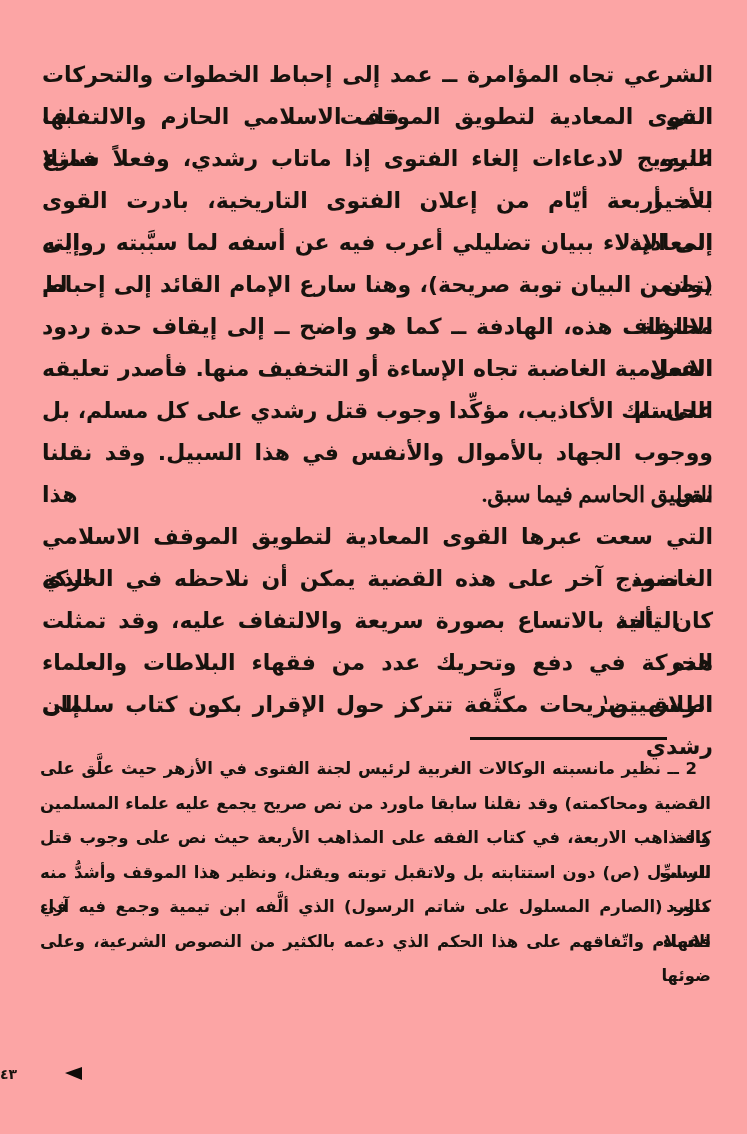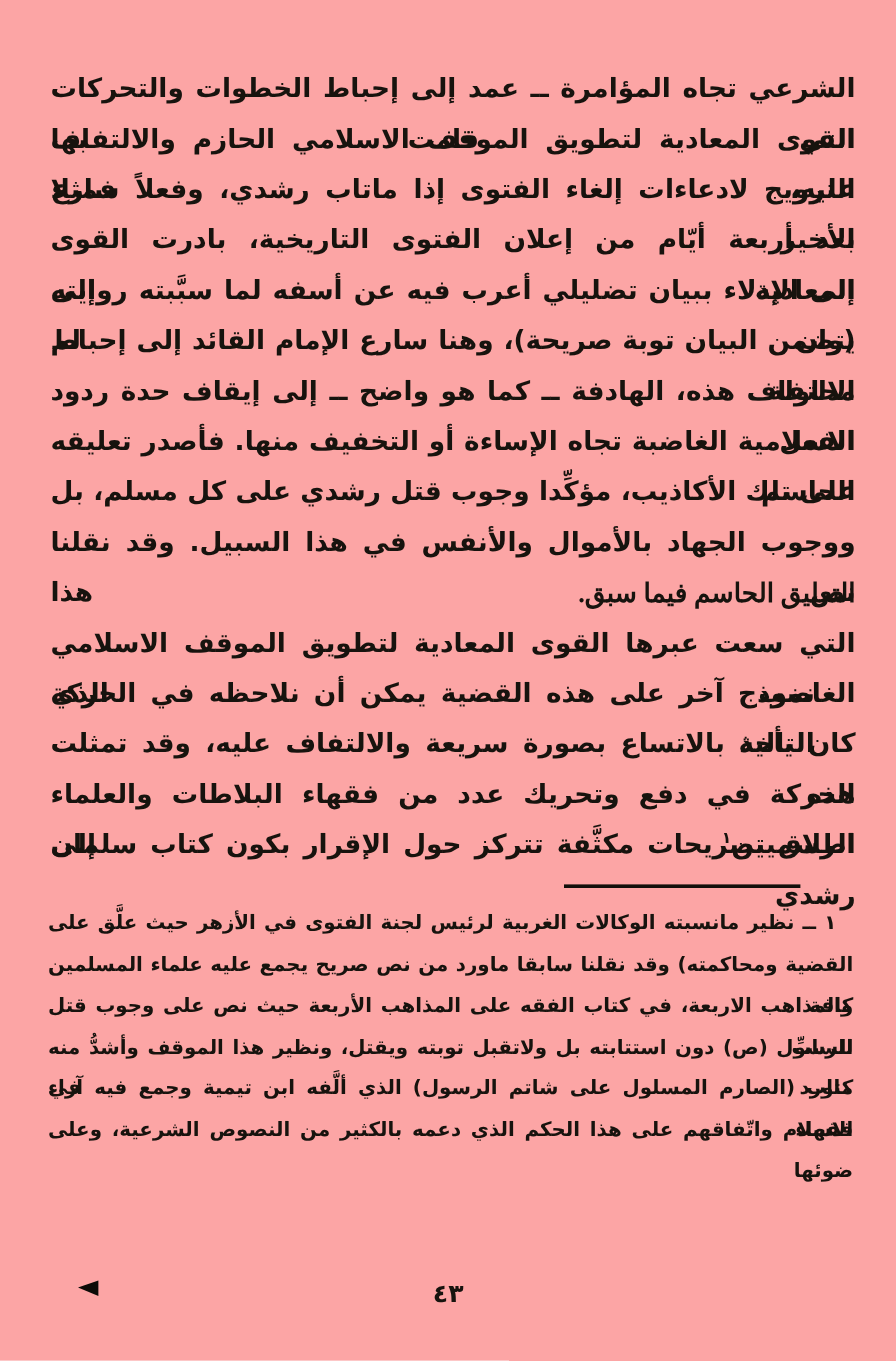--- a/index.html
+++ b/index.html
@@ -59,22 +59,22 @@
     font-weight: 700;
     text-align: justify;
     text-align-last: justify;
   }
   .fn-line.fn-first { padding-right: 14px; }
   .page-number {
     position: absolute;
     top: 1066px;
     left: 0;
     width: 100%;
-    text-align: center;
-    font-size: 21px;
+    text-align: left;
+    font-size: 14px;
     font-weight: 700;
     direction: rtl;
   }
   .corner-arrow {
     position: absolute;
     left: 65px;
     top: 1067px;
     width: 0;
     height: 0;
     border-top: 6px solid transparent;
@@ -102,21 +102,21 @@
     <div class="line">التي سعت عبرها القوى المعادية لتطويق الموقف الاسلامي الغاضب الذي</div>
     <div class="line indent">نموذج آخر على هذه القضية يمكن أن نلاحظه في الحركة التالية</div>
     <div class="line">كان يأخذ بالاتساع بصورة سريعة والالتفاف عليه، وقد تمثلت هذه</div>
     <div class="line"><span>الحركة في دفع وتحريك عدد من فقهاء البلاطات والعلماء الرسميين</span><sup class="fn-ref">١</sup> <span>إلى</span></div>
     <div class="line">اطلاق تصريحات مكثَّفة تتركز حول الإقرار بكون كتاب سلمان رشدي</div>
   </div>
 
   <div class="footnote-rule"></div>
 
   <div class="footnotes">
-    <div class="fn-line fn-first">١ ــ نظير مانسبته الوكالات الغربية لرئيس لجنة الفتوى في الأزهر حيث علَّق على</div>
+    <div class="fn-line fn-first">2 ــ نظير مانسبته الوكالات الغربية لرئيس لجنة الفتوى في الأزهر حيث علَّق على</div>
     <div class="fn-line">القضية ومحاكمته) وقد نقلنا سابقا ماورد من نص صريح يجمع عليه علماء المسلمين كافة</div>
     <div class="fn-line">والمذاهب الاربعة، في كتاب الفقه على المذاهب الأربعة حيث نص على وجوب قتل السابِّ</div>
     <div class="fn-line">للرسول (ص) دون استتابته بل ولاتقبل توبته ويقتل، ونظير هذا الموقف وأشدُّ منه ماورد في</div>
     <div class="fn-line">كتاب (الصارم المسلول على شاتم الرسول) الذي ألَّفه ابن تيمية وجمع فيه آراء فقهاء</div>
     <div class="fn-line">الاسلام واتّفاقهم على هذا الحكم الذي دعمه بالكثير من النصوص الشرعية، وعلى ضوئها</div>
   </div>
 
   <div class="corner-arrow"></div>
 
   <div class="page-number">٤٣</div>

